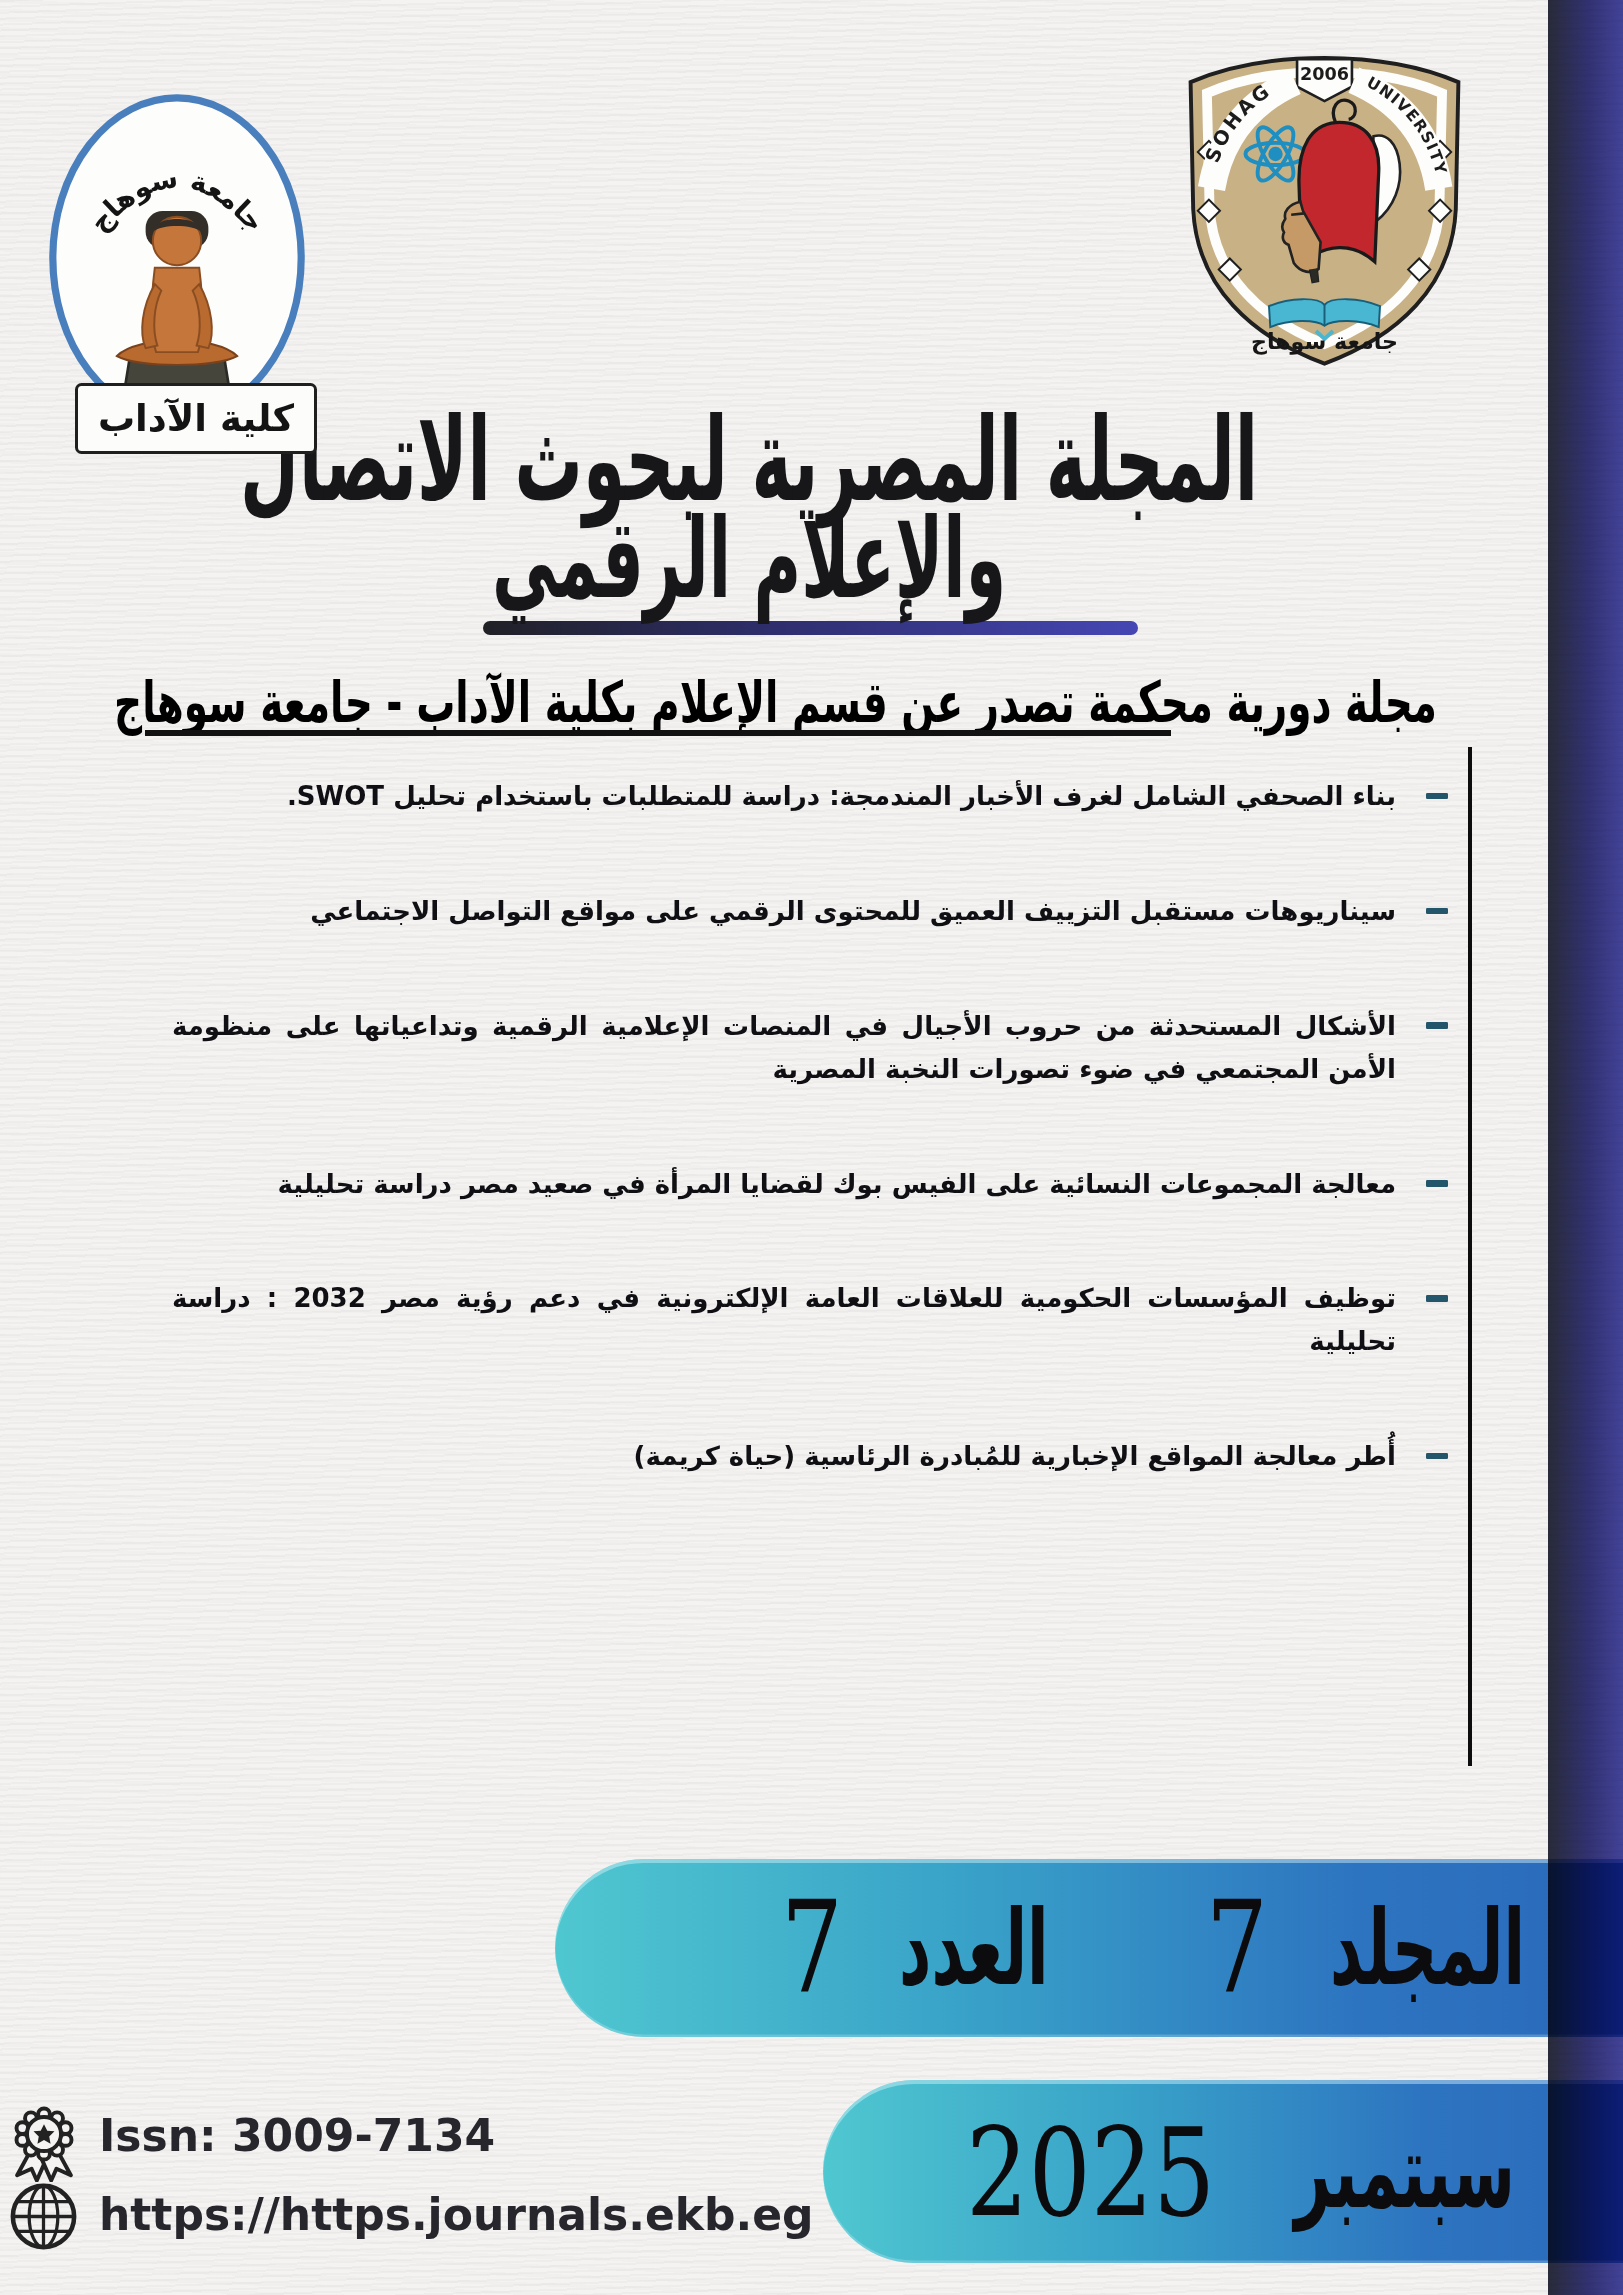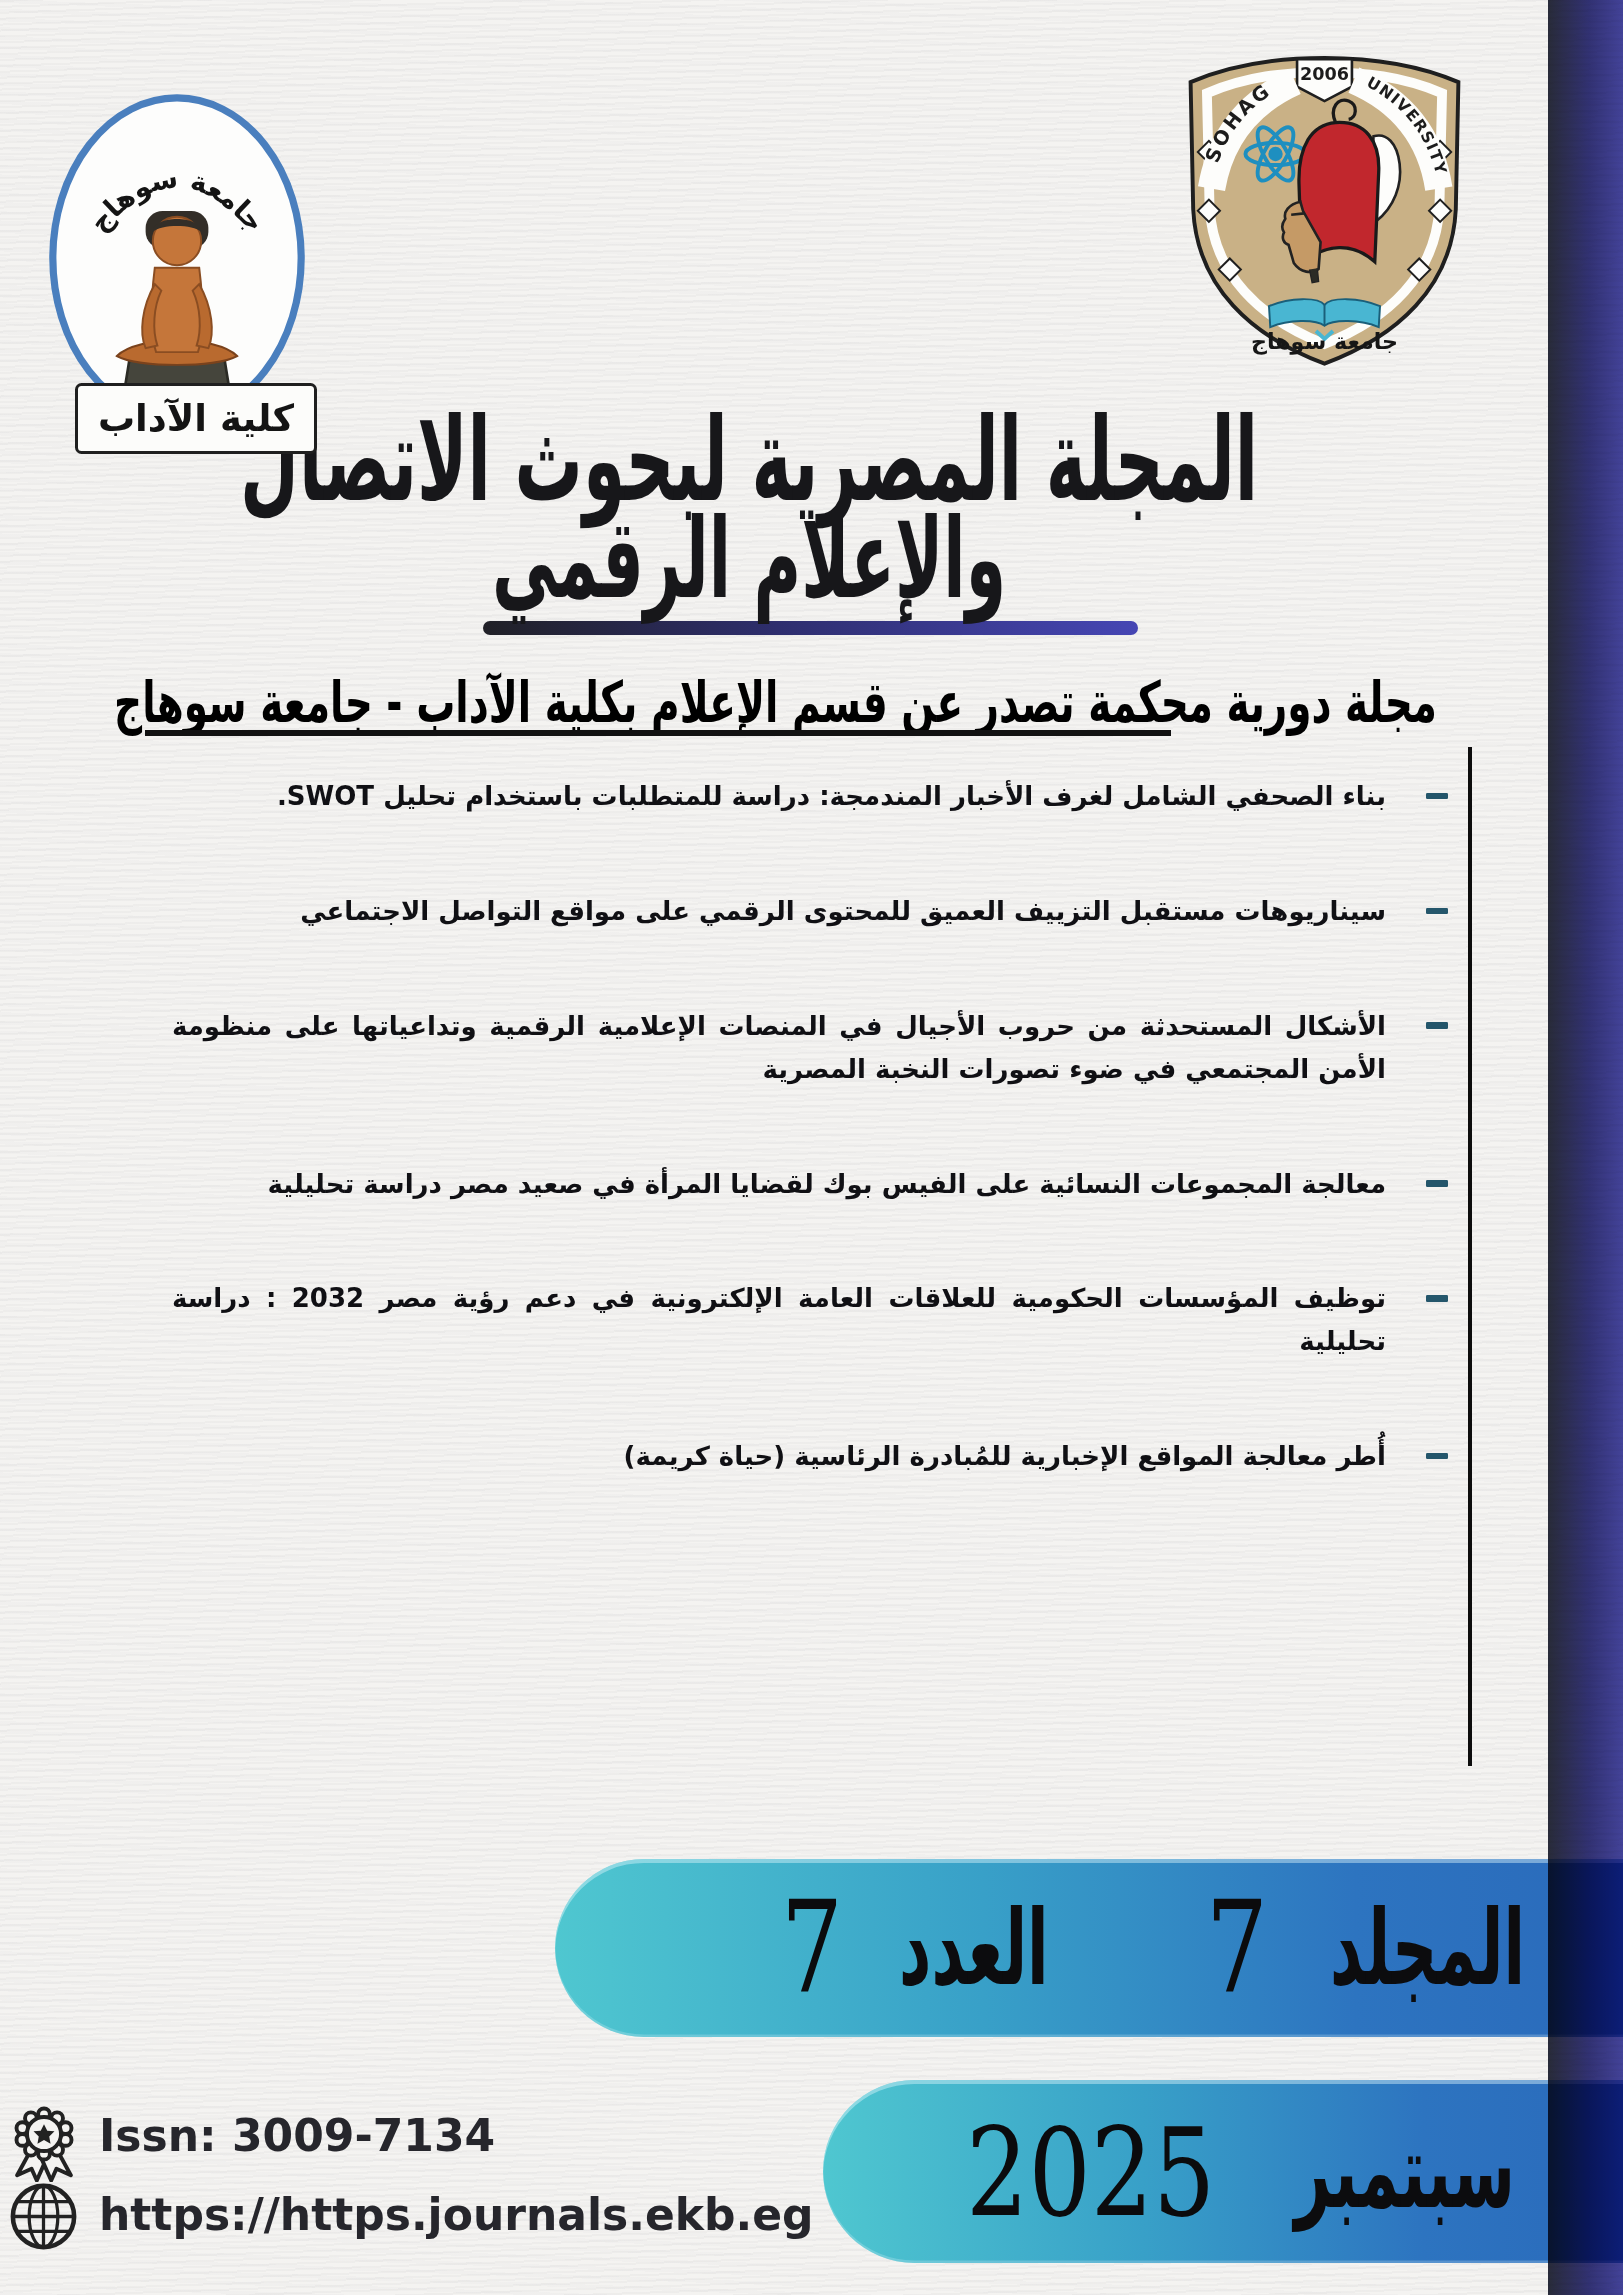--- a/index.html
+++ b/index.html
@@ -34,21 +34,21 @@
     background:linear-gradient(90deg,#202026,#2e2e6e 45%,#4646b4 100%);
   }
   .subtitle{
     position:absolute;top:670px;left:46px;width:1459px;text-align:center;z-index:2;
     font-size:39px;font-weight:bold;color:#000000;direction:rtl;white-space:nowrap;
   }
   .subtitle .stretch{transform:scaleY(1.45);}
   .divider{position:absolute;top:730px;left:145px;width:1026px;height:5.9px;background:#121212;z-index:2;}
   
   .articles{position:absolute;top:775px;right:175px;width:1276px;direction:rtl;z-index:2;}
-  .article{display:flex;gap:40px;margin-bottom:72px;align-items:flex-start;}
+  .article{display:flex;gap:30px;margin-bottom:72px;align-items:flex-start;}
   .dash{flex:0 0 auto;width:22px;height:6.5px;background:#24566b;margin-top:17.7px;border-radius:1.3px;}
   .article-text{
     font-size:26px;font-weight:bold;color:#101014;line-height:1.65;
     text-align:justify;text-align-last:right;
   }
   .v-rule{position:absolute;left:1468px;top:747px;width:3.9px;height:1019px;background:#0d0d0d;z-index:2;}
   
   .band{
     position:absolute;border-radius:92px 0 0 92px;z-index:1;box-sizing:border-box;
     display:flex;direction:rtl;align-items:center;

